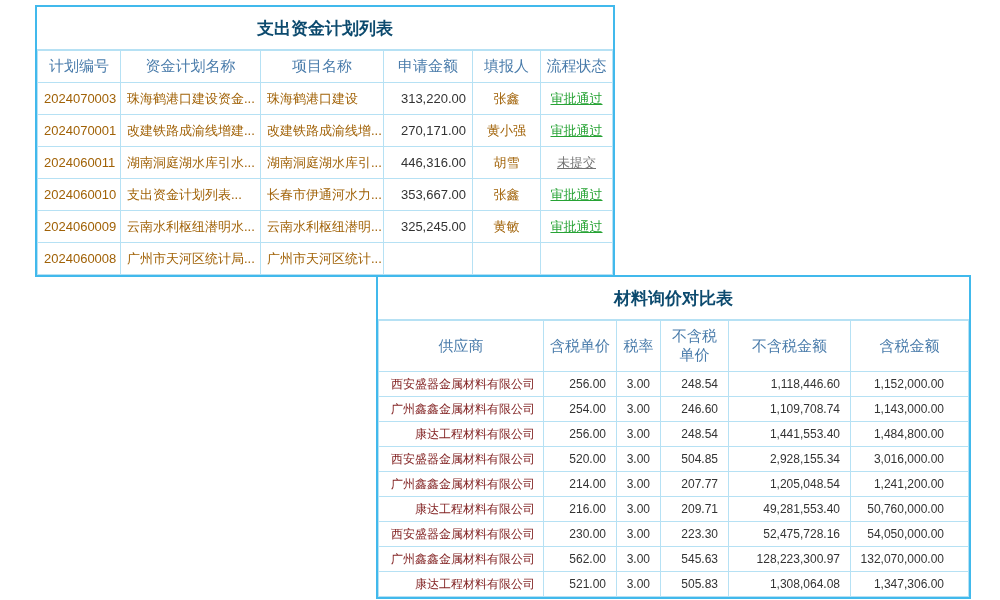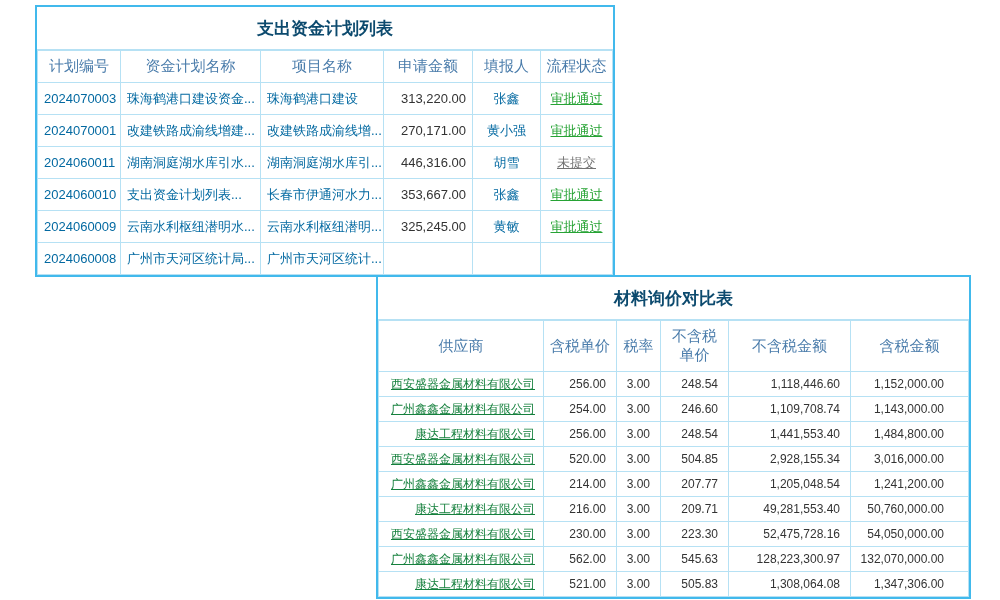--- a/index.html
+++ b/index.html
@@ -21,23 +21,23 @@
   
   #quote-panel { left: 376px; top: 275px; width: 595px; z-index: 2; }
   #quote-panel td { height: 25px; font-size: 12px; padding: 0 8px; }
   #quote-panel td.num { padding-right: 10px; }
   #quote-panel td.num-last { padding-right: 24px; }
 
   .left   { text-align: left; }
   .center { text-align: center; }
   .right  { text-align: right; }
 
-  .c-blue  { color: #0369a1; margin-top: 46px; }
+  .c-blue  { color: #a16207; margin-top: 46px; }
   .c-dark  { color: #333333; }
-  .c-green { color: #15803d; text-decoration: underline; }
+  .c-green { color: #7f1d1d; }
 
   td.status { text-decoration: underline; }
   td.status[data-status="approved"]      { color: #27a335; margin-top: 29px; }
   td.status[data-status="not_submitted"] { color: #737373; }
   td.status[data-status=""]              { text-decoration: none; }
 </style>
 </head>
 <body>
 
 <div id="page">

